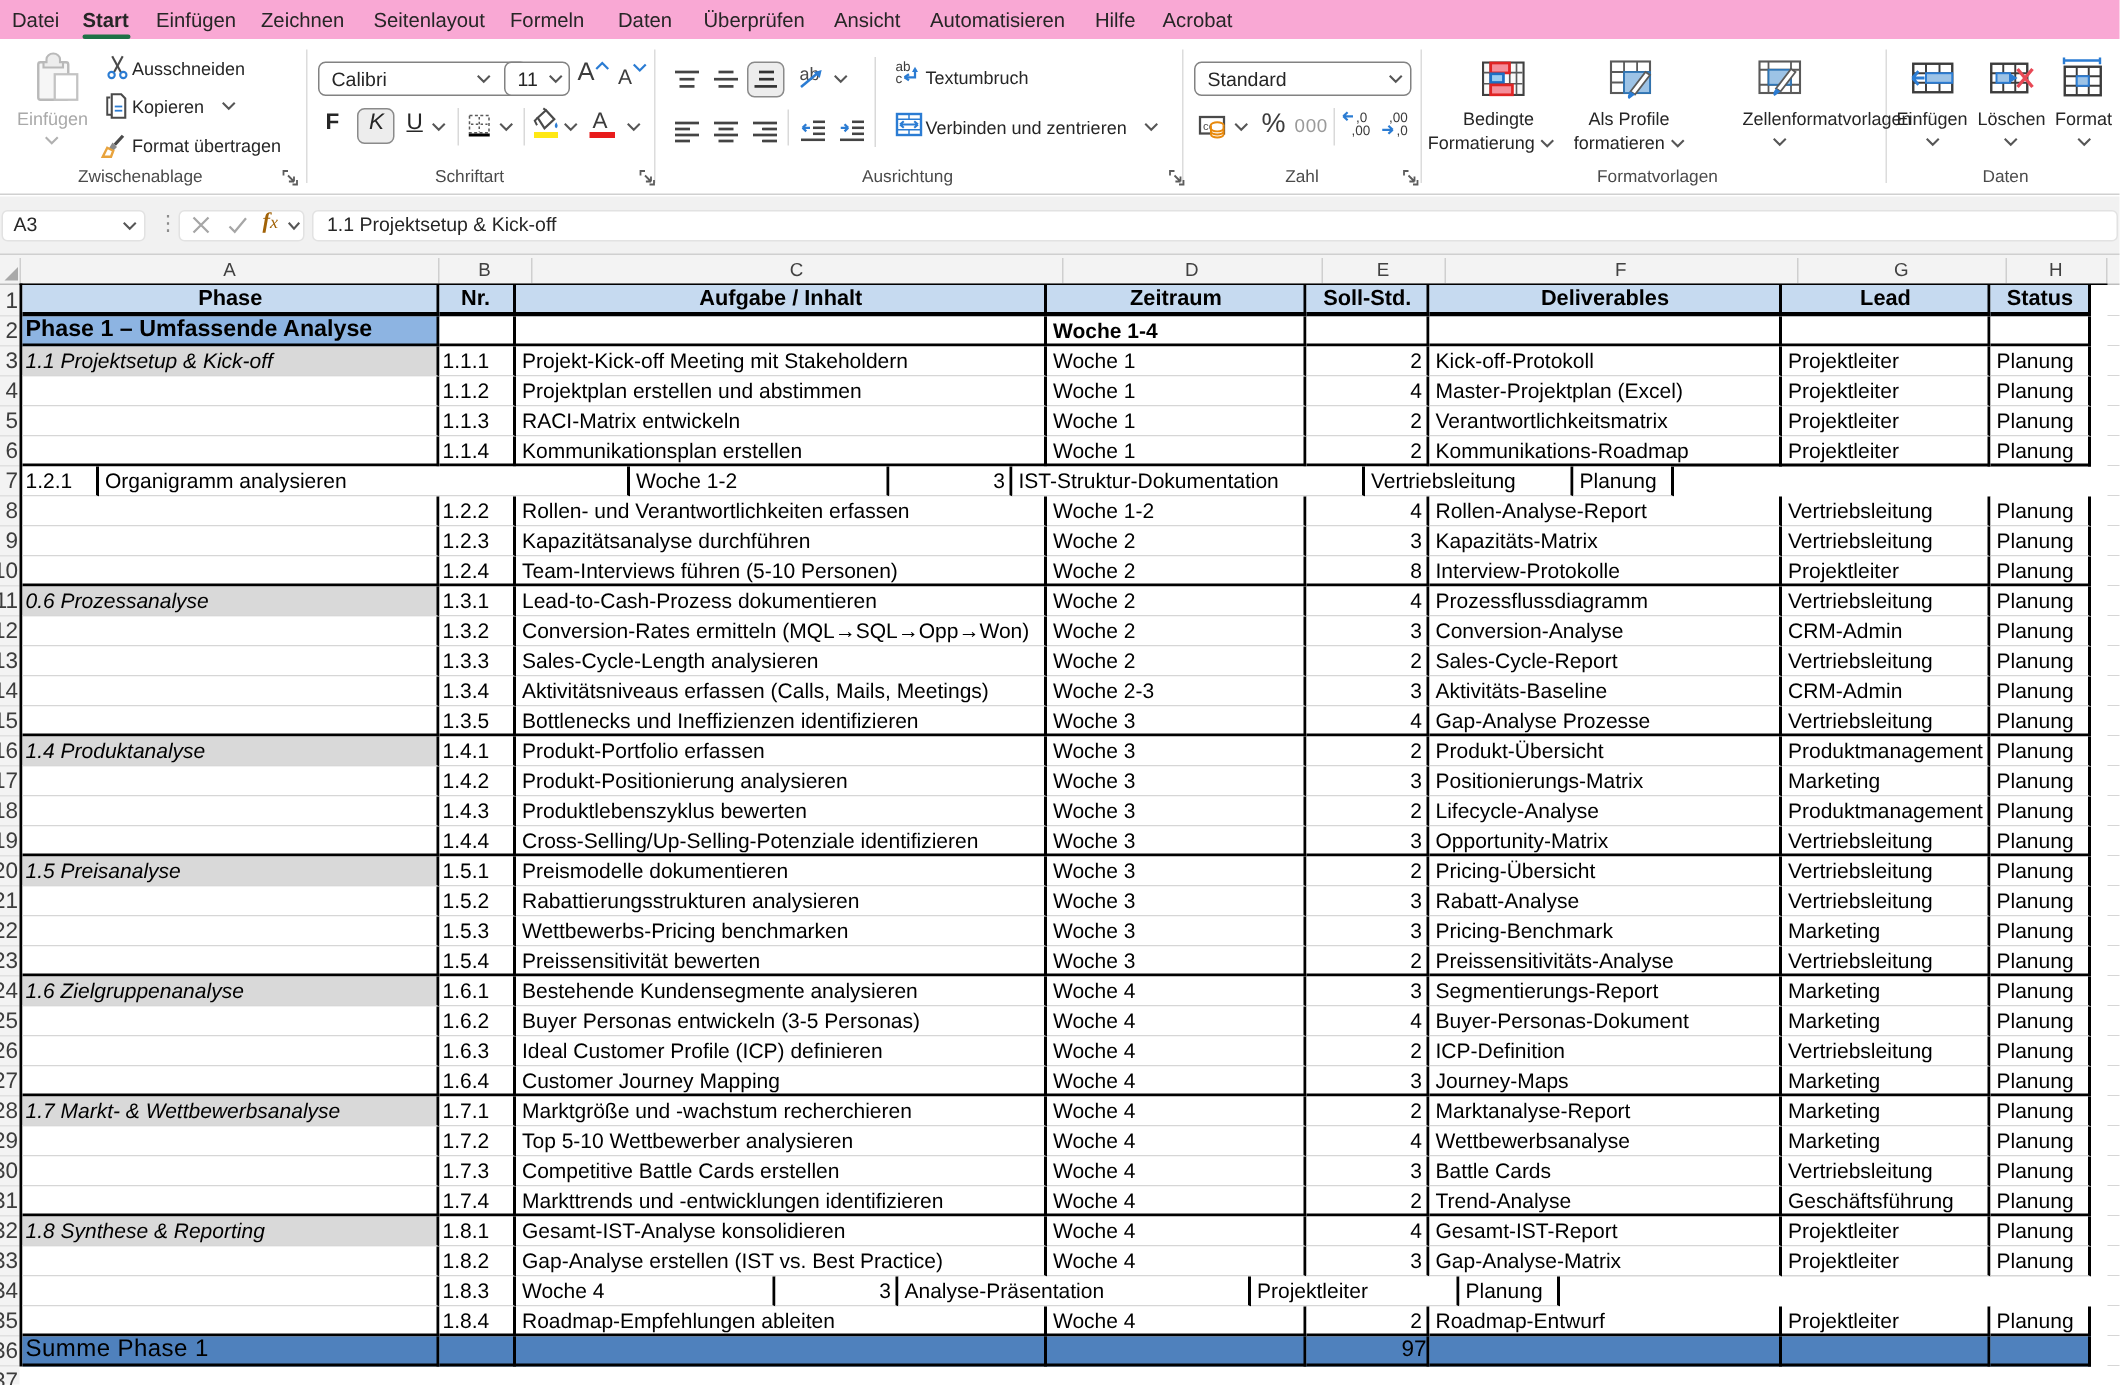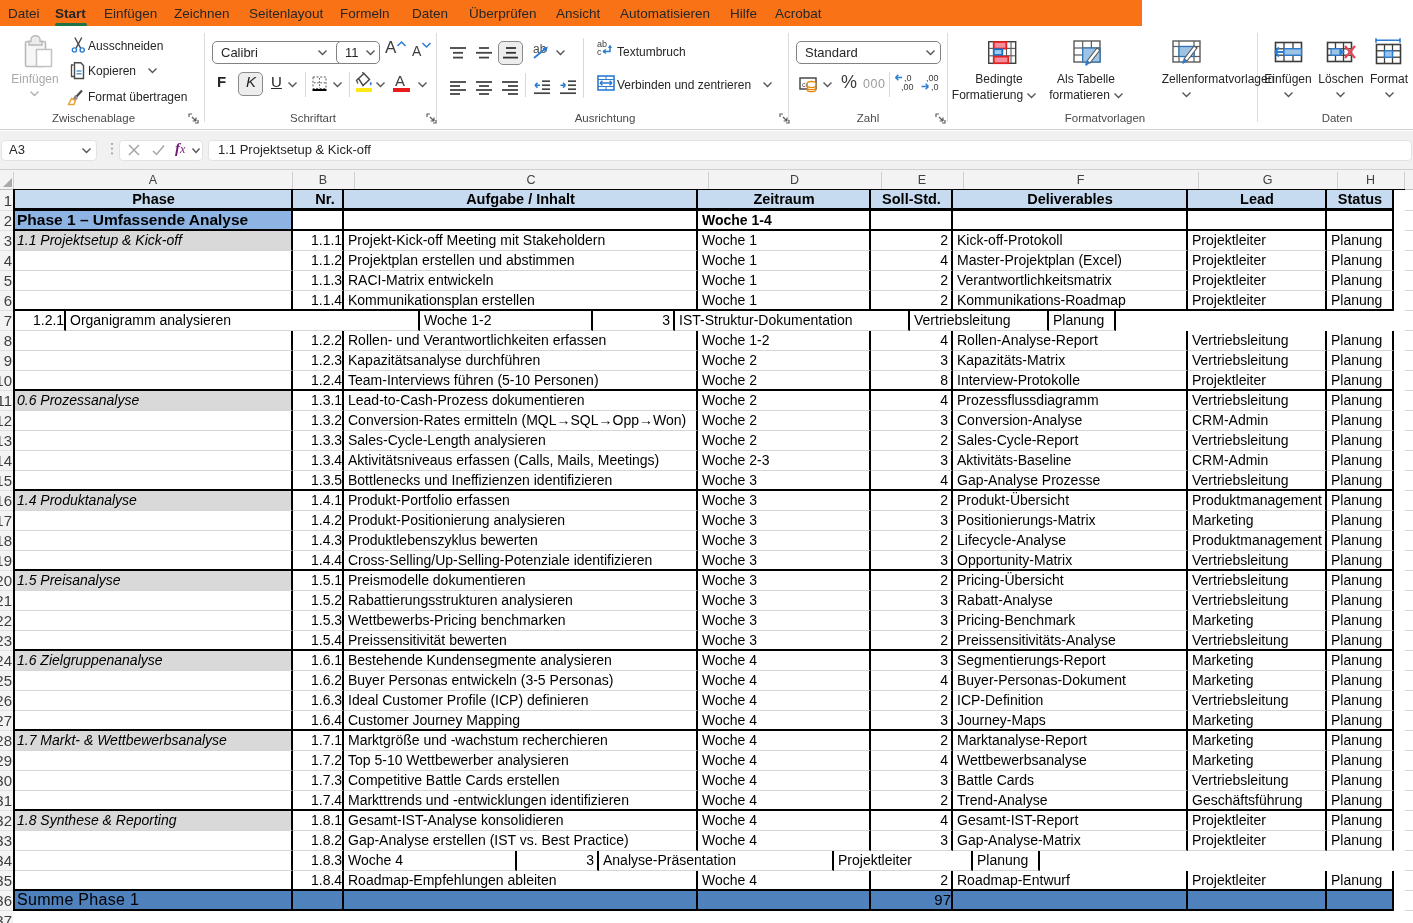--- a/index.html
+++ b/index.html
@@ -1,19 +1,19 @@
 <!DOCTYPE html>
 <html><head><meta charset="utf-8"><style>
 *{margin:0;padding:0;box-sizing:border-box}
 html,body{width:1413px;height:923px;overflow:hidden;background:#fff;
  font-family:"Liberation Sans",sans-serif;-webkit-font-smoothing:antialiased}
 #page{position:absolute;left:0;top:0;width:1413px;height:923px}
 .abs{position:absolute}
 
-#menubar{left:0;top:0;width:1142px;height:26px;background:#f97316}
+#menubar{left:0;top:0;width:1413px;height:26px;background:#f9a8d4}
 .mi{position:absolute;top:0;height:26px;line-height:27px;font-size:13.5px;color:#262626;white-space:nowrap}
 .mi.act{font-weight:700}
 #tabline{position:absolute;left:55px;top:23px;width:32px;height:3px;background:#1e7145;border-radius:2px}
 
 #ribbon{left:0;top:26px;width:1413px;height:104px;background:#fff;border-bottom:1px solid #d0d0d0}
 .gdiv{position:absolute;top:7px;height:89px;width:1px;background:#dcdcdc}
 .glab{position:absolute;top:86px;height:14px;font-size:11.5px;color:#4a4a4a;text-align:center;white-space:nowrap}
 .rtext{position:absolute;font-size:12px;color:#262626;white-space:nowrap;line-height:14px}
 .rgray{color:#a9a9a9}
 .combo{position:absolute;border:1px solid #828282;border-radius:5px;background:#fff;font-size:13px;color:#262626;line-height:21px;padding-left:8px;white-space:nowrap}
@@ -29,21 +29,21 @@
 #corner:after{content:"";position:absolute;right:1px;bottom:2px;width:0;height:0;border-left:9px solid transparent;border-bottom:9px solid #a9a9a9}
 #rhead{left:0;top:190px;width:13px;height:733px;background:#f3f3f3}
 .rh{position:absolute;left:0;width:13px;display:flex;justify-content:flex-end;overflow:hidden;align-items:center;font-size:15px;color:#3d3d3d;border-bottom:1px solid #e0e0e0;padding-right:1px}
 
 #tbl{left:13px;top:189px;width:1392px;border-left:2px solid #000;border-top:1px solid #000}
 .row{display:flex;width:1390px;height:20px}
 .row.r1{height:21px}
 .c{height:100%;border-right:2px solid #000;border-bottom:1px solid #d6d6d6;font-size:14px;color:#000;line-height:18px;white-space:nowrap;overflow:hidden;padding:0 3px 0 4px;background:#fff}
 .r1 .c{border-bottom:3px solid #000;background:#c6daf0;font-weight:700;text-align:center;font-size:14.5px;line-height:18px}
 .bb .c{border-bottom:2px solid #000}
-.cA{width:278px}.cB{width:51px;padding-left:18px}.cC{width:354px}.cD{width:173px}.cE{width:82px;text-align:right}
+.cA{width:278px}.cB{width:51px;padding-left:2px}.cC{width:354px}.cD{width:173px}.cE{width:82px;text-align:right}
 .cF{width:235px}.cG{width:139px}.cH{width:67px}
 .ph{background:#8db4e2;font-weight:700;font-size:15.5px;padding-left:2px}
 .sec{background:#d9d9d9;font-style:italic;padding-left:2px}
 .sum .c{background:#4f81bd;font-weight:400;border-bottom:2px solid #000}
 .sum .cA{font-size:16px;letter-spacing:.3px;padding-left:2px}
 .sum .cE{font-size:15px;padding-right:0px}
 .bold{font-weight:700}
 #rgrid{left:1405px;top:191px;width:8px;height:721px;
  background:repeating-linear-gradient(to bottom,#fff 0 19px,#d6d6d6 19px 20px)}
 svg.abs{position:absolute;overflow:visible}
@@ -290,21 +290,21 @@
 <svg class="abs" style="left:1073px;top:14px" width="30" height="26">
 <rect x="1" y="1" width="26" height="21" fill="#fff" stroke="#5a5a5a" stroke-width="1.4"></rect>
 <line x1="9.7" y1="1" x2="9.7" y2="22" stroke="#5a5a5a" stroke-width="1.2"></line>
 <line x1="18.4" y1="1" x2="18.4" y2="22" stroke="#5a5a5a" stroke-width="1.2"></line>
 <line x1="1" y1="8" x2="27" y2="8" stroke="#5a5a5a" stroke-width="1.2"></line>
 <line x1="1" y1="15" x2="27" y2="15" stroke="#5a5a5a" stroke-width="1.2"></line>
 <rect x="9.7" y="8" width="17.3" height="14" fill="#9dc3e6" stroke="#2e75b6" stroke-width="1.2"></rect>
 <path d="M14,21 L24,8 L27,10 L17,23 Z" fill="#fff" stroke="#5a5a5a" stroke-width="1.2"></path>
 <path d="M14,21 L17,23 L13,26 Q11,24.5 14,21 Z" fill="#2b7cd3"></path>
 </svg>
-<div class="rtext ctr" style="left:1036px;top:46px;width:100px">Als Tabelle</div>
+<div class="rtext ctr" style="left:1036px;top:46px;width:100px">Als Profile</div>
 <div class="rtext" style="left:1036px;top:62px;width:100px;display:flex;justify-content:center;align-items:center;gap:4px">formatieren<svg width="9" height="5" style="overflow:visible">
           <polyline points="0.5,0.5 4.5,4.5 8.5,0.5" fill="none" stroke="#565656" stroke-width="1.4"></polyline>
         </svg></div>
 <svg class="abs" style="left:1172px;top:14px" width="30" height="26">
 <rect x="1" y="1" width="27" height="21" fill="#fff" stroke="#5a5a5a" stroke-width="1.4"></rect>
 <line x1="1" y1="6.5" x2="28" y2="6.5" stroke="#5a5a5a" stroke-width="1.2"></line>
 <line x1="1" y1="16.5" x2="28" y2="16.5" stroke="#5a5a5a" stroke-width="1.2"></line>
 <line x1="7" y1="1" x2="7" y2="22" stroke="#5a5a5a" stroke-width="1.2"></line>
 <line x1="22" y1="1" x2="22" y2="22" stroke="#5a5a5a" stroke-width="1.2"></line>
 <rect x="7" y="6.5" width="15" height="10" fill="#9dc3e6" stroke="#2e75b6" stroke-width="1.2"></rect>
@@ -365,21 +365,21 @@
         <polyline points="0.5,0.5 4.5,4.5 8.5,0.5" fill="none" stroke="#565656" stroke-width="1.4"></polyline>
       </svg>
 <div class="abs" style="left:105px;top:9px;font-size:14px;color:#8c8c8c">⋮</div>
 <div class="fbox" style="left:119px;width:84px"></div>
 <svg class="abs" style="left:128px;top:13px" width="12" height="12">
 <path d="M1,1 L11,11 M11,1 L1,11" stroke="#a6a6a6" stroke-width="1.5"></path>
       </svg>
 <svg class="abs" style="left:152px;top:13px" width="13" height="12">
 <path d="M1,7 L4.5,10.5 L12,1.5" stroke="#a6a6a6" stroke-width="1.5" fill="none"></path>
       </svg>
-<div class="abs" style="left:175px;top:9px;font-size:15px;color:#701a75;font-style:italic;font-family:'Liberation Serif',serif"><b>f</b><span style="font-size:12px">x</span></div>
+<div class="abs" style="left:175px;top:9px;font-size:15px;color:#a16207;font-style:italic;font-family:'Liberation Serif',serif"><b>f</b><span style="font-size:12px">x</span></div>
 <svg class="abs" style="left:192px;top:17px" width="8" height="5">
         <polyline points="0.5,0.5 4.0,4.5 7.5,0.5" fill="none" stroke="#565656" stroke-width="1.4"></polyline>
       </svg>
 <div class="fbox" style="left:208px;width:1204px"></div>
 <div class="abs" style="left:218px;top:11px;font-size:13px;color:#262626">1.1 Projektsetup &amp; Kick-off</div>
 </div>
 <div class="abs" id="chead">
 <div class="cl" style="left:14px;width:278px">A</div>
 <div class="cl" style="left:292px;width:62px">B</div>
 <div class="cl" style="left:354px;width:354px">C</div>

